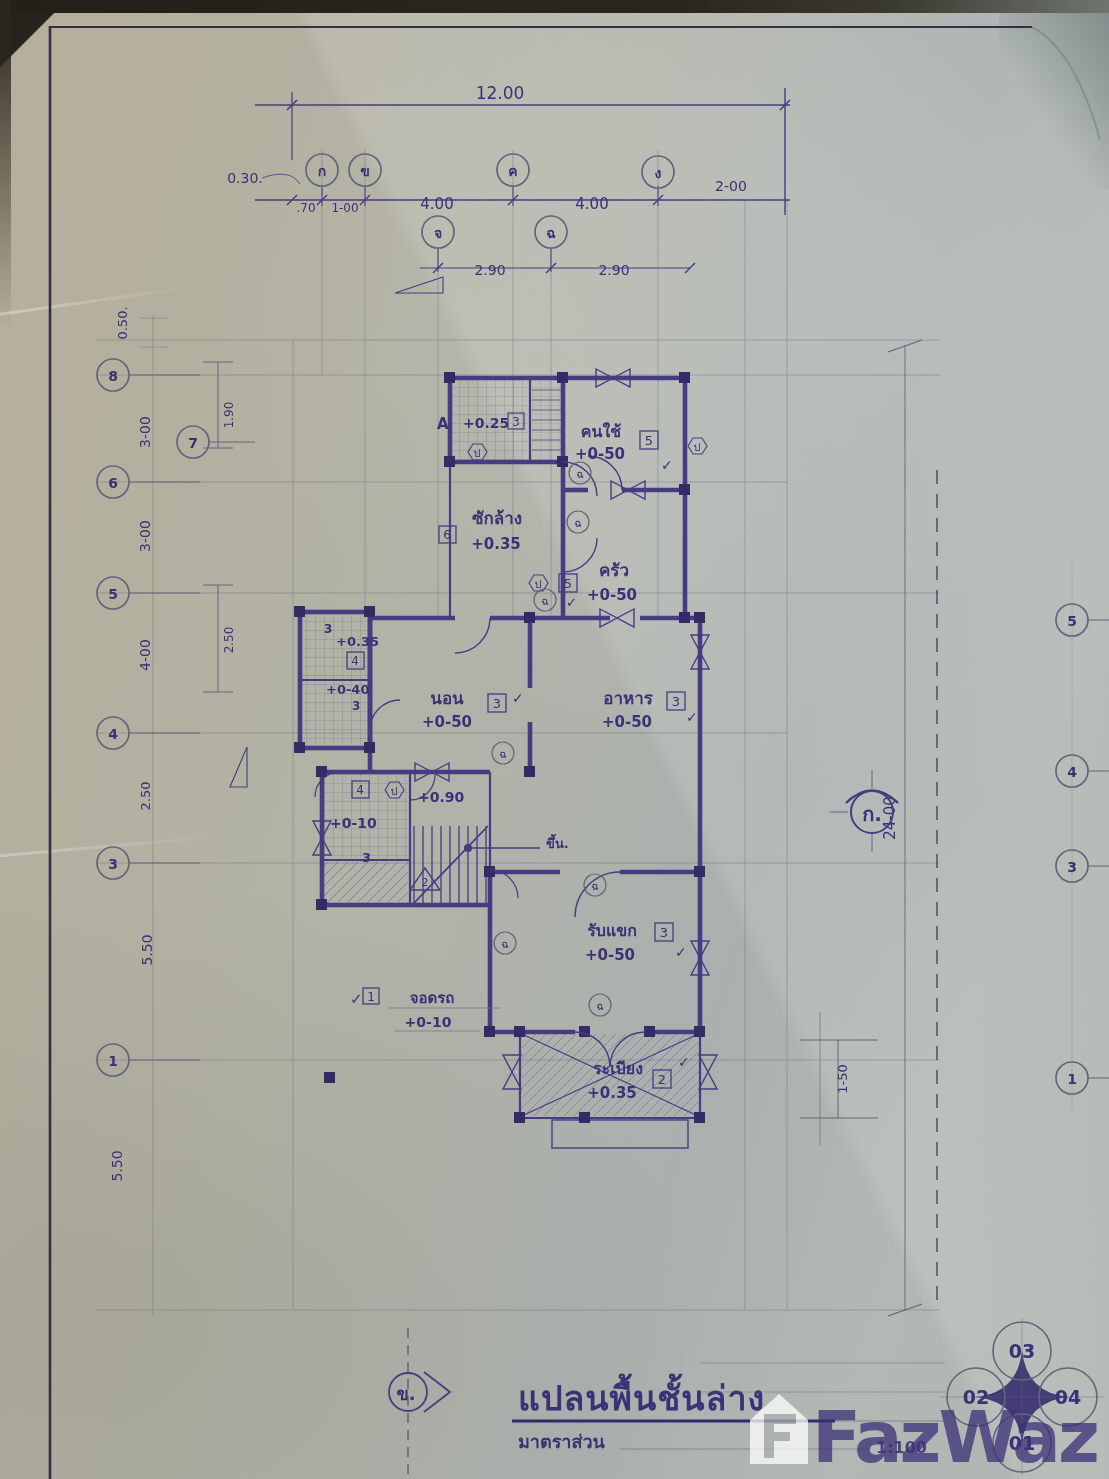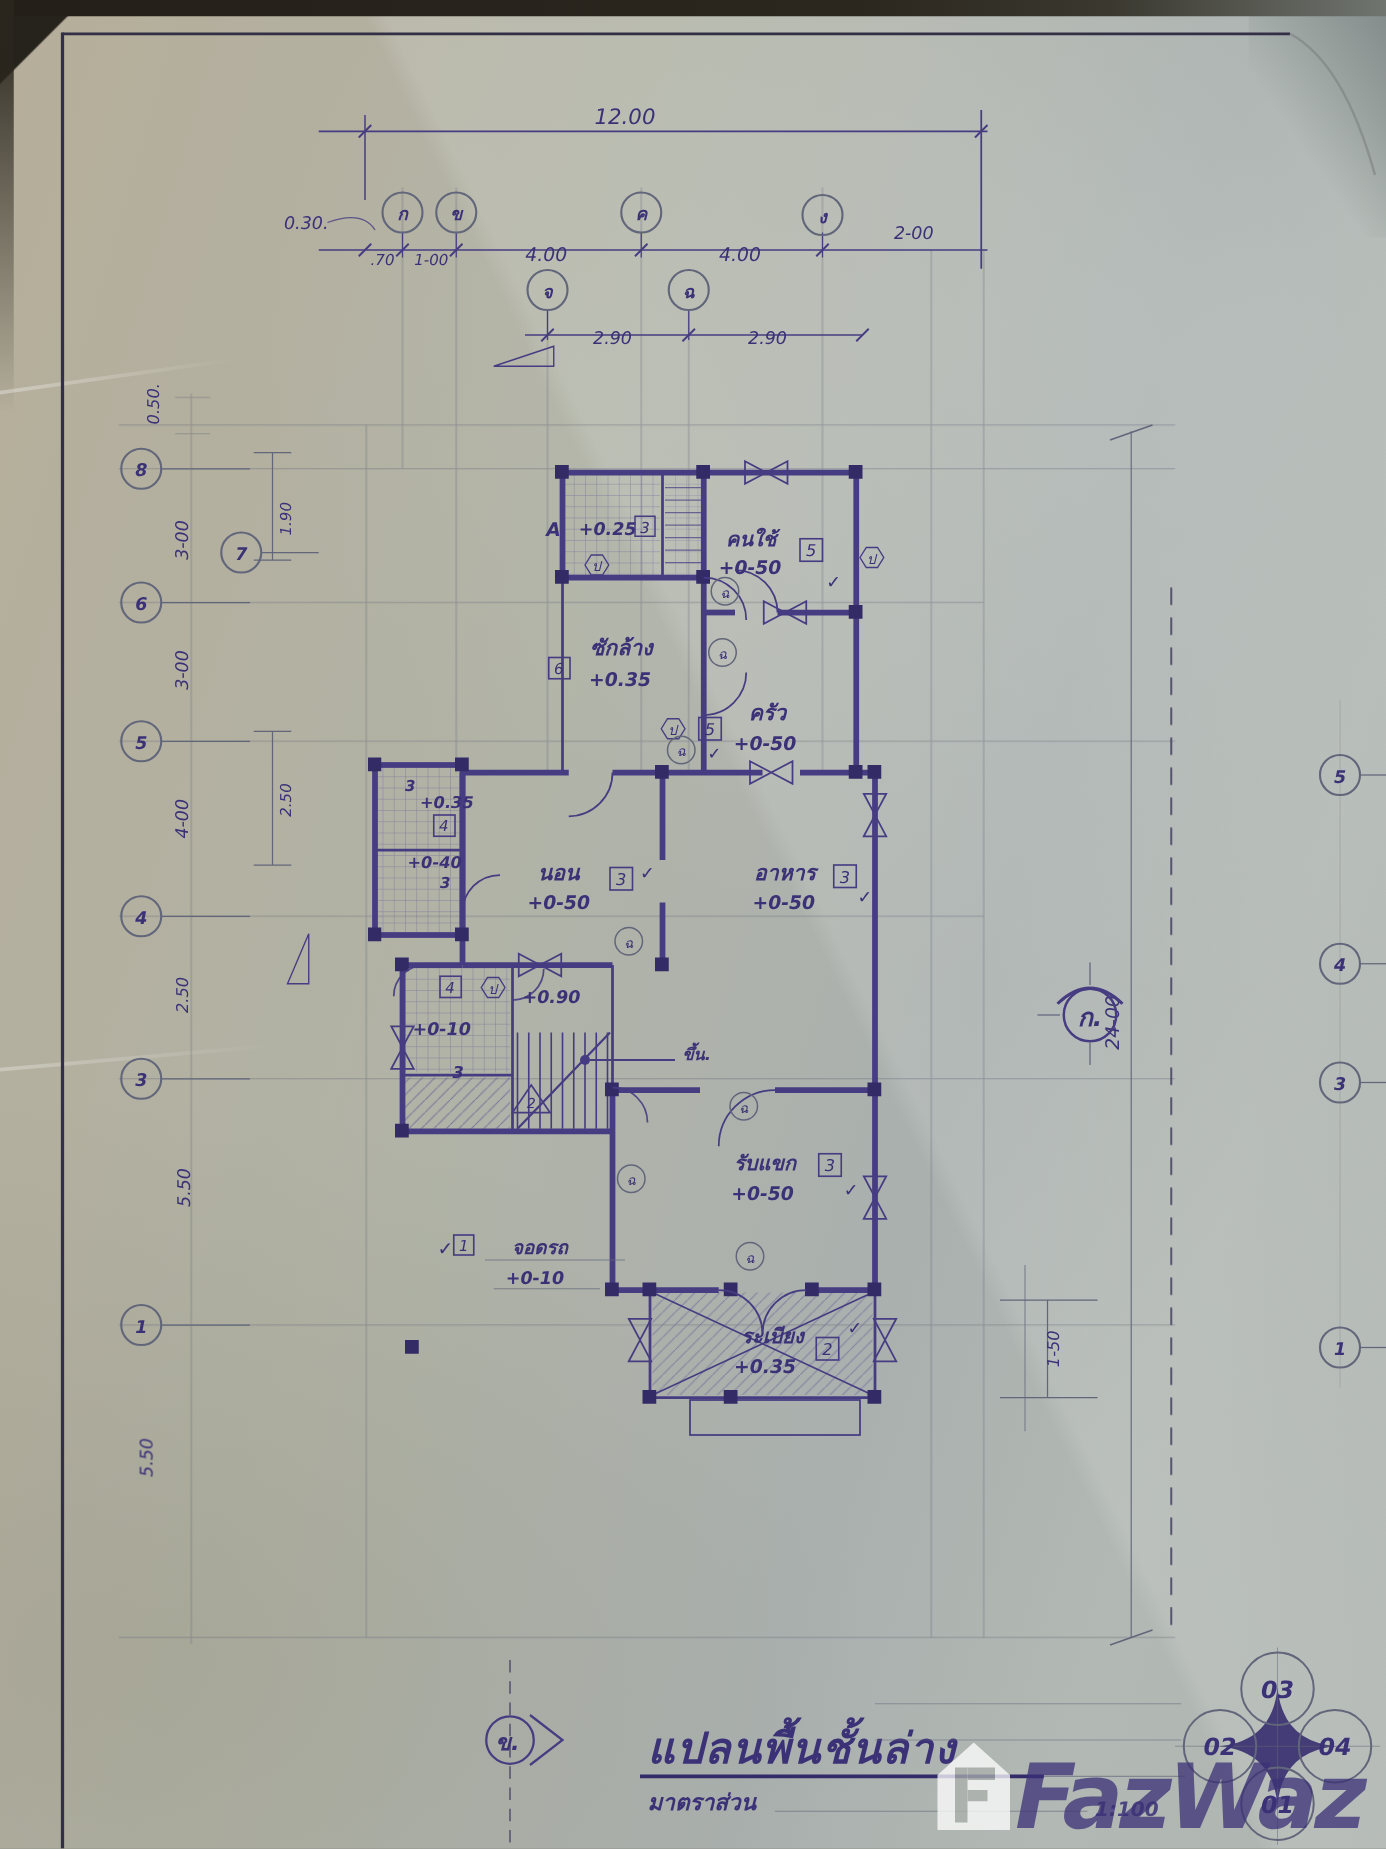--- a/index.html
+++ b/index.html
@@ -2,21 +2,21 @@
 <html><head>
 <meta charset="utf-8">
 <style>
   html,body{margin:0;padding:0;background:#8f9089;}
   .paper{position:relative;width:1109px;height:1479px;overflow:hidden;
     background:
       radial-gradient(1300px 900px at 88% 18%, rgba(216,224,222,.22), transparent 60%),
       radial-gradient(900px 700px at 10% 90%, rgba(120,115,95,.18), transparent 65%),
       linear-gradient(64deg, rgba(0,0,0,0) 55%, rgba(238,242,240,.14) 56%, rgba(238,242,240,.08) 78%, rgba(0,0,0,0) 92%),
       linear-gradient(106deg,#b6ae9a 0%,#b3b0a0 20%,#b1b3a6 38%,#aeb2ab 52%,#a9b0ae 66%,#b2b8b3 82%,#aeb4b0 100%);
-    font-family:"DejaVu Sans",sans-serif;font-style:italic;}
+    font-family:"DejaVu Sans",sans-serif;}
   .tstrip{position:absolute;top:0;left:0;right:0;height:13px;
     background:linear-gradient(90deg,#242019 0%,#2b271f 62%,#3a382f 80%,#70756f 100%);}
   .tl-corner{position:absolute;left:0;top:0;width:90px;height:130px;
     background:linear-gradient(135deg,#26231c 0%,#26231c 30%,rgba(38,35,28,0) 31%);}
   .tr-corner{position:absolute;right:0;top:0;width:110px;height:190px;border-bottom-left-radius:90px;
     background:linear-gradient(235deg,#82898a 0%,#98a09d 30%,rgba(150,158,155,0) 62%);}
   .lstrip{position:absolute;top:0;left:0;width:11px;height:330px;
     background:linear-gradient(180deg,#2a261e,rgba(42,38,30,0));}
   .crease1{position:absolute;left:-10px;top:300px;width:200px;height:3px;transform:rotate(-8deg);
     background:linear-gradient(90deg,rgba(255,255,255,.35),rgba(255,255,255,0));}

